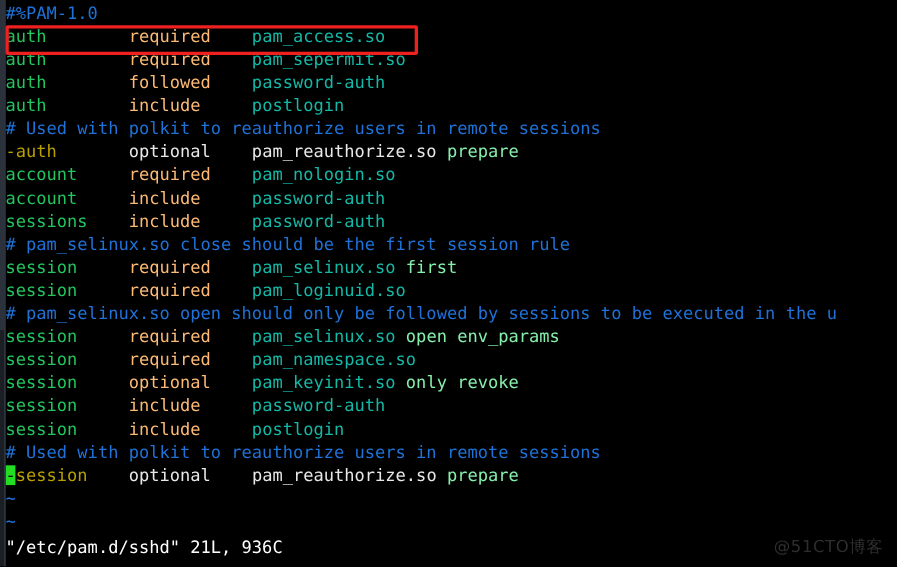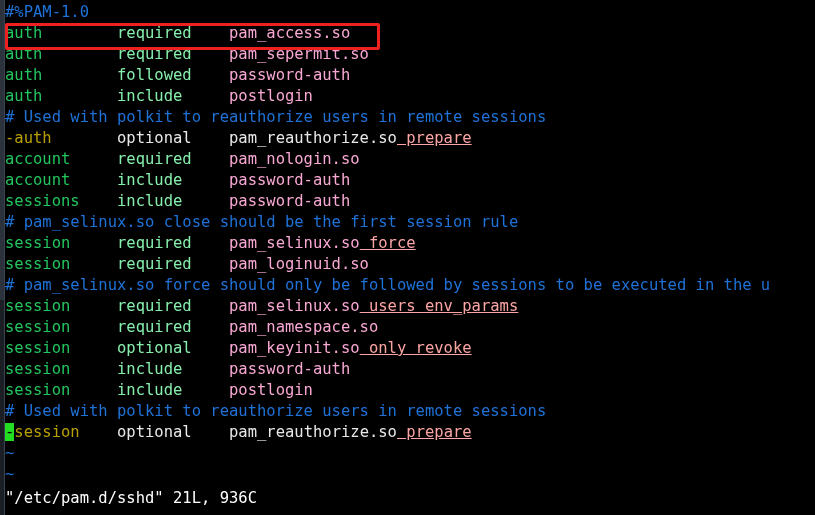--- a/index.html
+++ b/index.html
@@ -57,23 +57,23 @@
     font-size: 15.5px;
     letter-spacing: 0px;
     white-space: pre;
     color: #c8c8c8;
   }
   .seg { white-space: pre; }
 
   
   .c-comment  { color: #1e72d8; }           
   .c-type     { color: #22c55e; }           
-  .c-control  { color: #86efac; }           
-  .c-module   { color: #f9a8d4; }           
-  .c-arg      { color: #fca5a5; text-decoration: underline; }           
+  .c-control  { color: #fdba74; }           
+  .c-module   { color: #14b8a6; }           
+  .c-arg      { color: #86efac; }           
   .c-dashline { color: #b8a000; text-align: right; }           
   .c-plain    { color: #e8e8e8; }
   .c-tilde    { color: #1e72d8; }
 
   
   .cursor {
     background: #22dd22;
     color: #000000;
   }
 
@@ -129,32 +129,33 @@
       <div class="line"><span class="seg c-type">auth        </span><span class="seg c-control">required    </span><span class="seg c-module">pam_access.so</span></div>
       <div class="line"><span class="seg c-type">auth        </span><span class="seg c-control">required    </span><span class="seg c-module">pam_sepermit.so</span></div>
       <div class="line"><span class="seg c-type">auth        </span><span class="seg c-control">followed    </span><span class="seg c-module">password-auth</span></div>
       <div class="line"><span class="seg c-type">auth        </span><span class="seg c-control">include     </span><span class="seg c-module">postlogin</span></div>
       <div class="line"><span class="seg c-comment"># Used with polkit to reauthorize users in remote sessions</span></div>
       <div class="line"><span class="seg c-dashline">-auth       </span><span class="seg c-plain">optional    </span><span class="seg c-plain">pam_reauthorize.so</span><span class="seg c-arg"> prepare</span></div>
       <div class="line"><span class="seg c-type">account     </span><span class="seg c-control">required    </span><span class="seg c-module">pam_nologin.so</span></div>
       <div class="line"><span class="seg c-type">account     </span><span class="seg c-control">include     </span><span class="seg c-module">password-auth</span></div>
       <div class="line"><span class="seg c-type">sessions    </span><span class="seg c-control">include     </span><span class="seg c-module">password-auth</span></div>
       <div class="line"><span class="seg c-comment"># pam_selinux.so close should be the first session rule</span></div>
-      <div class="line"><span class="seg c-type">session     </span><span class="seg c-control">required    </span><span class="seg c-module">pam_selinux.so</span><span class="seg c-arg"> force</span></div>
+      <div class="line"><span class="seg c-type">session     </span><span class="seg c-control">required    </span><span class="seg c-module">pam_selinux.so</span><span class="seg c-arg"> first</span></div>
       <div class="line"><span class="seg c-type">session     </span><span class="seg c-control">required    </span><span class="seg c-module">pam_loginuid.so</span></div>
-      <div class="line"><span class="seg c-comment"># pam_selinux.so force should only be followed by sessions to be executed in the u</span></div>
-      <div class="line"><span class="seg c-type">session     </span><span class="seg c-control">required    </span><span class="seg c-module">pam_selinux.so</span><span class="seg c-arg"> users env_params</span></div>
+      <div class="line"><span class="seg c-comment"># pam_selinux.so open should only be followed by sessions to be executed in the u</span></div>
+      <div class="line"><span class="seg c-type">session     </span><span class="seg c-control">required    </span><span class="seg c-module">pam_selinux.so</span><span class="seg c-arg"> open env_params</span></div>
       <div class="line"><span class="seg c-type">session     </span><span class="seg c-control">required    </span><span class="seg c-module">pam_namespace.so</span></div>
       <div class="line"><span class="seg c-type">session     </span><span class="seg c-control">optional    </span><span class="seg c-module">pam_keyinit.so</span><span class="seg c-arg"> only revoke</span></div>
       <div class="line"><span class="seg c-type">session     </span><span class="seg c-control">include     </span><span class="seg c-module">password-auth</span></div>
       <div class="line"><span class="seg c-type">session     </span><span class="seg c-control">include     </span><span class="seg c-module">postlogin</span></div>
       <div class="line"><span class="seg c-comment"># Used with polkit to reauthorize users in remote sessions</span></div>
       <div class="line"><span class="seg cursor">-</span><span class="seg c-dashline">session    </span><span class="seg c-plain">optional    </span><span class="seg c-plain">pam_reauthorize.so</span><span class="seg c-arg"> prepare</span></div>
       <div class="line"><span class="seg c-tilde">~</span></div>
       <div class="line"><span class="seg c-tilde">~</span></div>
     </div>
 
   <div id="status-line">"/etc/pam.d/sshd" 21L, 936C</div>
 
   <div id="annotation-box" style="top: 23px;"></div>
 
+  <div id="watermark">@51CTO博客</div>
 
 </div>
 
 </body></html>

